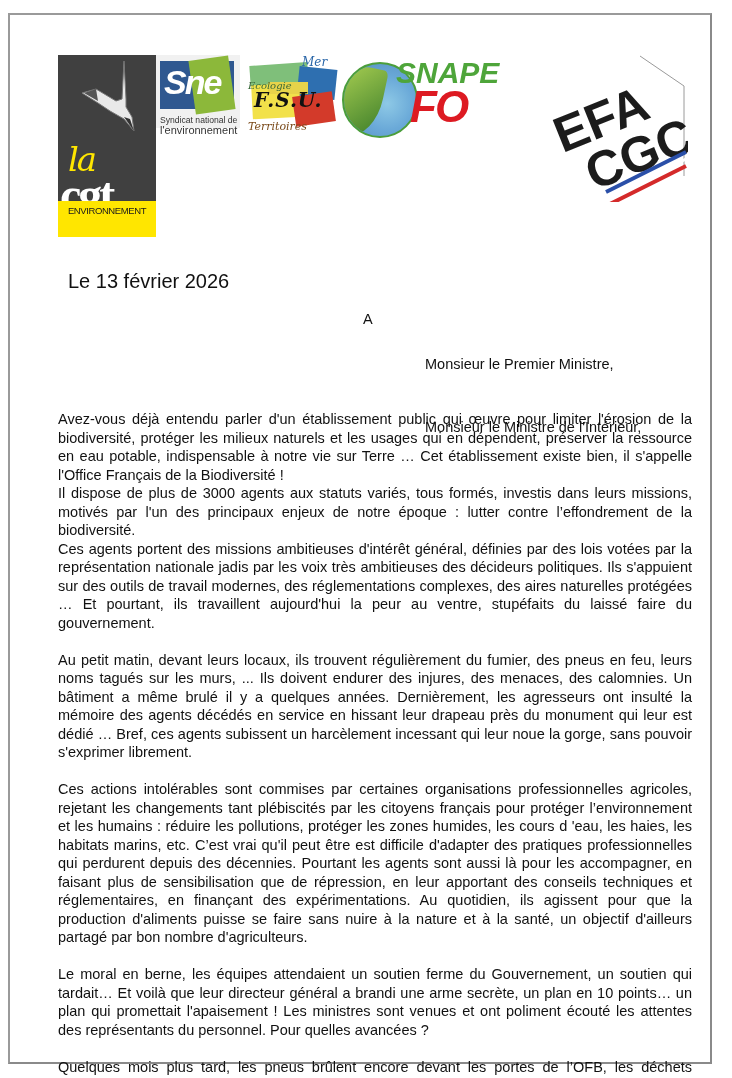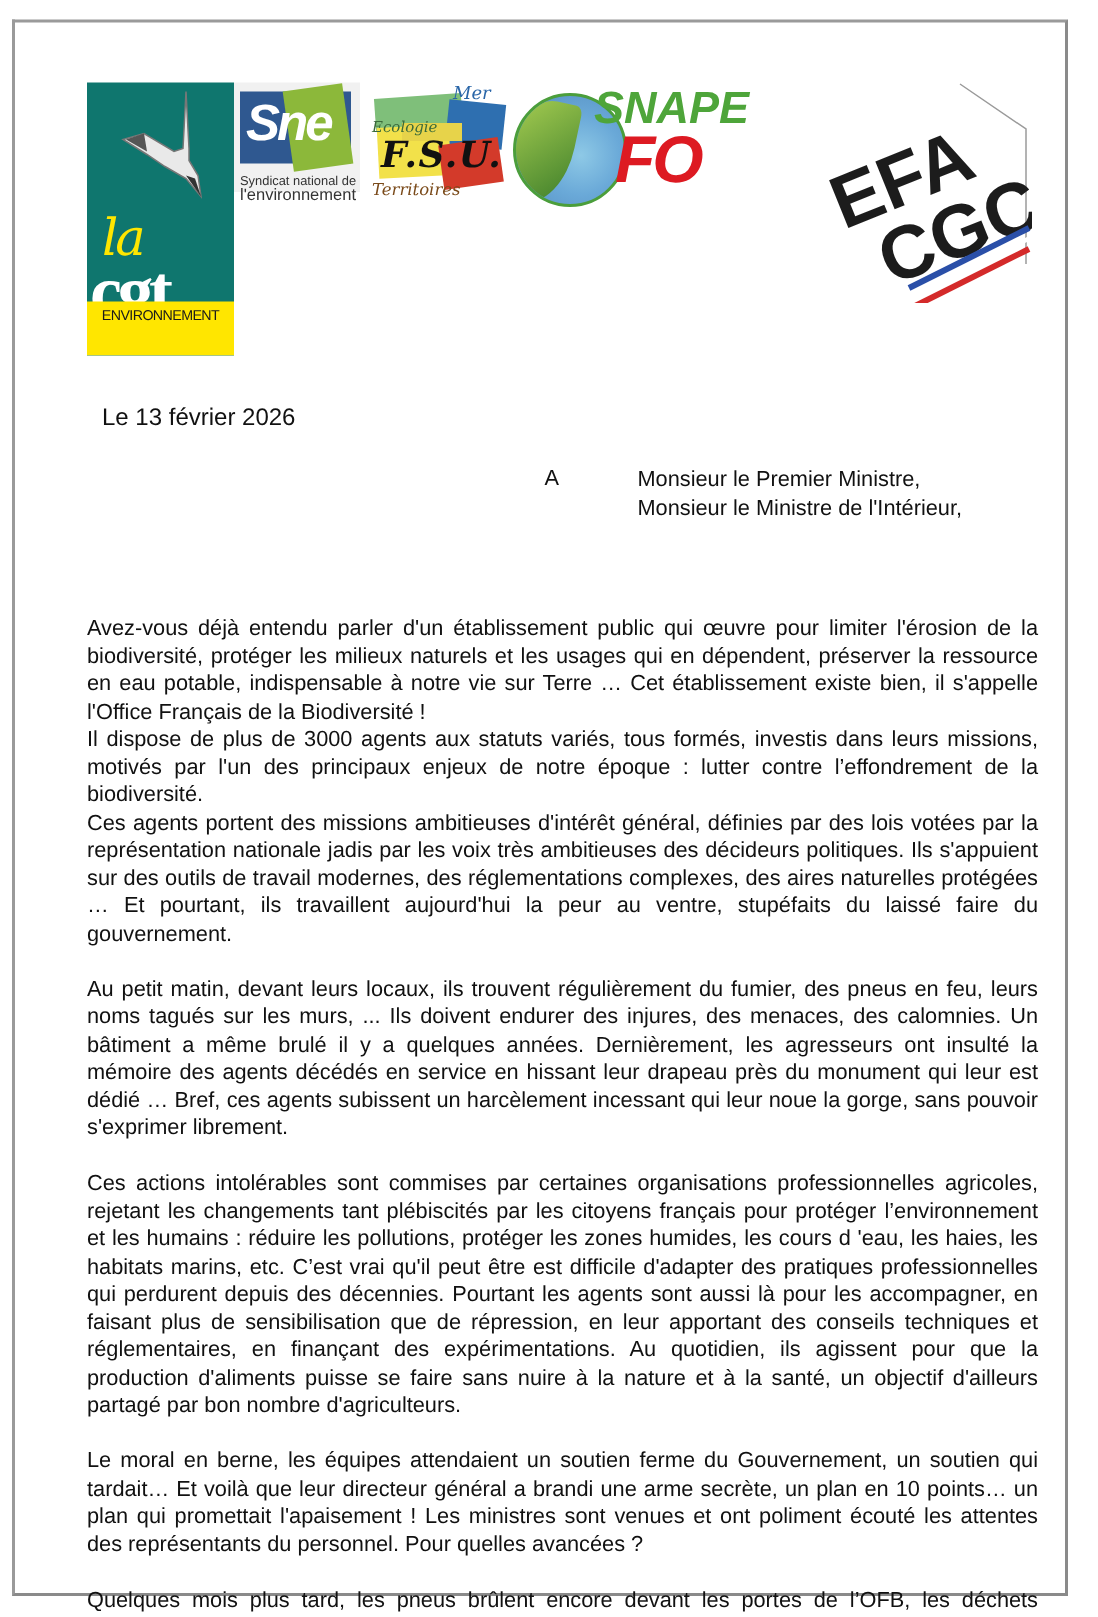--- a/index.html
+++ b/index.html
@@ -1,51 +1,51 @@
 <!DOCTYPE html>
 <html><head>
 <meta charset="utf-8">
 <style>
   html, body { margin: 0; padding: 0; background: #ffffff; }
   body { width: 732px; height: 1078px; position: relative; overflow: hidden; font-family: "Liberation Sans", sans-serif; color: #111; }
   .page { position: absolute; left: 8px; top: 13px; width: 704px; height: 1051px; border: 2px solid #9a9a9a; border-right-color: #8a8a8a; border-bottom-color: #8a8a8a; box-sizing: border-box; background: #fff; }
   .logo { position: absolute; }
   
-  .cgt { left: 58px; top: 55px; width: 98px; height: 182px; background: #0f766e; overflow: hidden; }
+  .cgt { left: 58px; top: 55px; width: 98px; height: 182px; background: #404040; overflow: hidden; }
   .cgt .bird { position: absolute; left: 18px; top: 4px; width: 70px; height: 80px; }
   .cgt .la { position: absolute; left: 10px; top: 84px; font-family: "DejaVu Serif", serif; font-style: italic; font-size: 34px; color: #ffe600; letter-spacing: -2px; }
   .cgt .cgtword { position: absolute; left: 2px; top: 116px; font-family: Liberation Serif, serif; font-weight: bold; font-size: 48px; color: #fff; letter-spacing: -3px; line-height: 48px; }
   .cgt .env { position: absolute; left: 0; bottom: 0; width: 98px; height: 36px; background: #ffe600; color: #1b1b1b; font-size: 9.5px; font-weight: normal; line-height: 20px; text-align: center; letter-spacing: -0.4px; font-family: "Liberation Sans", sans-serif; }
   
   .sne { left: 156px; top: 55px; width: 84px; height: 73px; background: #f1f1f1; }
   .sne .blue { position: absolute; left: 4px; top: 6px; width: 74px; height: 48px; background: #2f5890; }
   .sne .green { position: absolute; left: 36px; top: 3px; width: 40px; height: 54px; background: #8cb83a; transform: rotate(-8deg); }
   .sne .word { position: absolute; left: 8px; top: 8px; font-size: 34px; font-style: italic; font-weight: bold; color: #fff; letter-spacing: -2px; font-family: "Liberation Sans", sans-serif; }
   .sne .sub { position: absolute; left: 4px; top: 60px; font-size: 8.6px; color: #333; line-height: 10px; font-family: "Liberation Sans", sans-serif; }
   .sne .sub2 { font-size: 11px; }
   
   .fsu { left: 246px; top: 54px; width: 92px; height: 88px; }
   .fsu .patch { position: absolute; }
   .fsu .eco { position: absolute; left: 2px; top: 2px; font-family: "DejaVu Serif", serif; font-style: italic; font-size: 10px; color: #3a6a3a; margin-top: 24px; }
   .fsu .mer { position: absolute; left: 56px; top: 1px; font-family: "DejaVu Serif", serif; font-style: italic; font-size: 12px; color: #2a66a8; }
-  .fsu .txt { position: absolute; left: 8px; top: 34px; font-family: "DejaVu Serif", serif; font-style: italic; font-weight: bold; font-size: 24px; color: #111; letter-spacing: 1px; }
+  .fsu .txt { position: absolute; left: 8px; top: 34px; font-family: "DejaVu Serif", serif; font-style: italic; font-weight: bold; font-size: 20px; color: #111; letter-spacing: 1px; }
   .fsu .ter { position: absolute; left: 2px; top: 66px; font-family: "DejaVu Serif", serif; font-style: italic; font-size: 11px; color: #7a4a1a; }
   
   .snape { left: 340px; top: 58px; width: 210px; height: 84px; }
   .snape .globe { position: absolute; left: 2px; top: 4px; width: 76px; height: 76px; border-radius: 50%; background: radial-gradient(circle at 60% 55%, #8ec9e6 0%, #6aa9d8 45%, #5f9bcc 70%, #3d8a3a 100%); border: 2px solid #4b9e3b; box-sizing: border-box; overflow: hidden; }
   .snape .leaf { position: absolute; left: -6px; top: 2px; width: 44px; height: 70px; background: linear-gradient(135deg, #a9cf52, #3d7e2a); border-radius: 60% 10% 60% 10%; transform: rotate(12deg); }
   .snape .t1 { position: absolute; left: 56px; top: -2px; font-size: 30px; font-weight: bold; font-style: italic; color: #4ea53a; letter-spacing: 0px; font-family: "Liberation Sans", sans-serif; }
   .snape .t2 { position: absolute; left: 70px; top: 24px; font-size: 44px; font-weight: bold; font-style: italic; color: #dd1a22; letter-spacing: -2px; font-family: "Liberation Sans", sans-serif; }
   
   .efa { left: 548px; top: 52px; width: 140px; height: 150px; }
   
-  .date { position: absolute; left: 68px; top: 270px; font-size: 16px; }
+  .date { position: absolute; left: 68px; top: 270px; font-size: 20px; }
   .to-a { position: absolute; left: 363px; top: 311px; font-size: 14.5px; }
   .recipients { position: absolute; left: 425px; top: 311px; font-size: 14.5px; line-height: 18.5px; }
-  .recipients div { white-space: pre; }
+  .recipients div { white-space: pre; margin-top: 44px; }
   .body { position: absolute; left: 58px; top: 410px; width: 634px; font-size: 14.5px; line-height: 18.5px; text-align: justify; }
   .body p { margin: 0; }
   .body p.gap { margin-top: 18.5px; }
 </style>
 </head>
 <body>
 
 <div class="page"></div>
 
 <div class="logo cgt">

